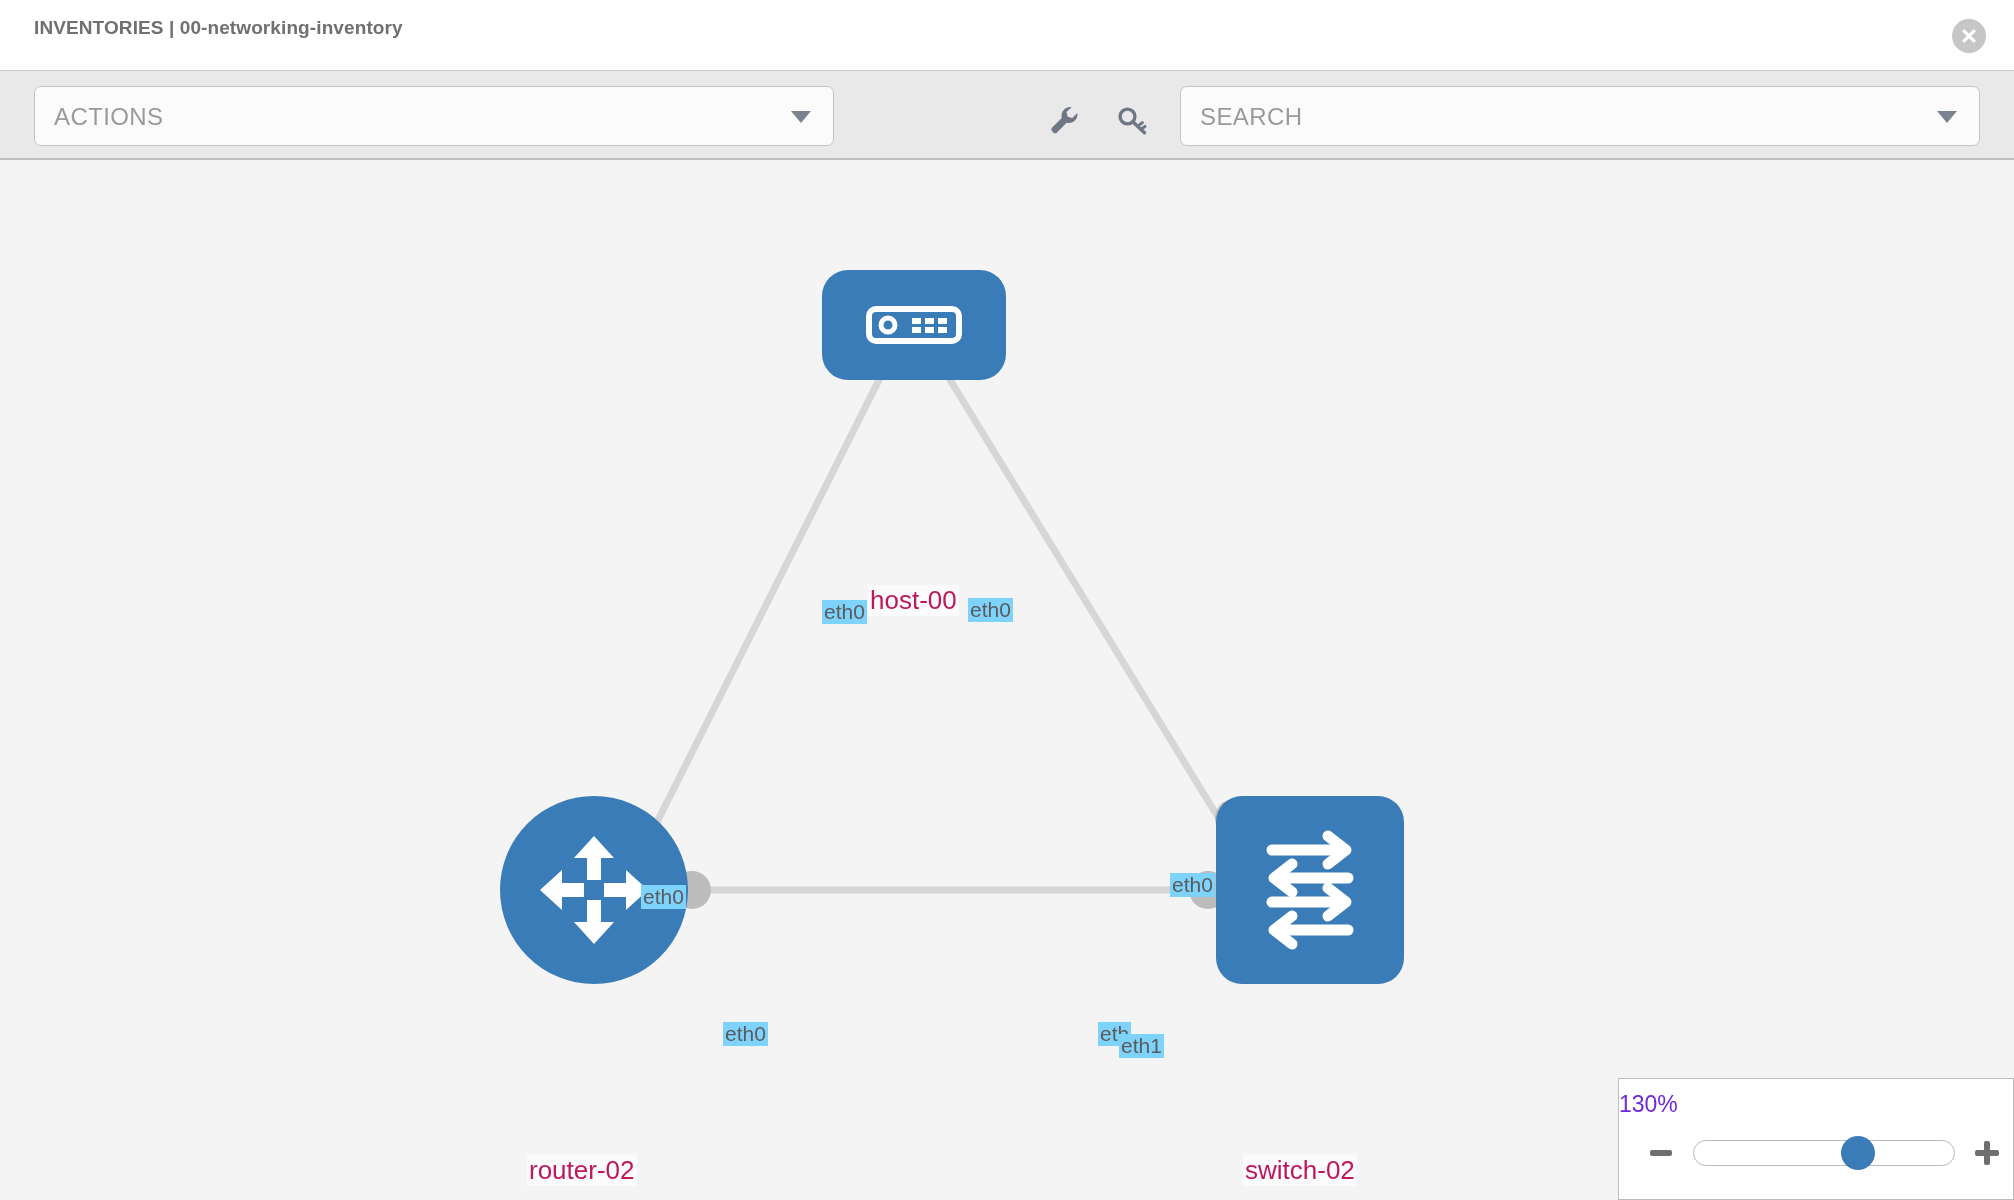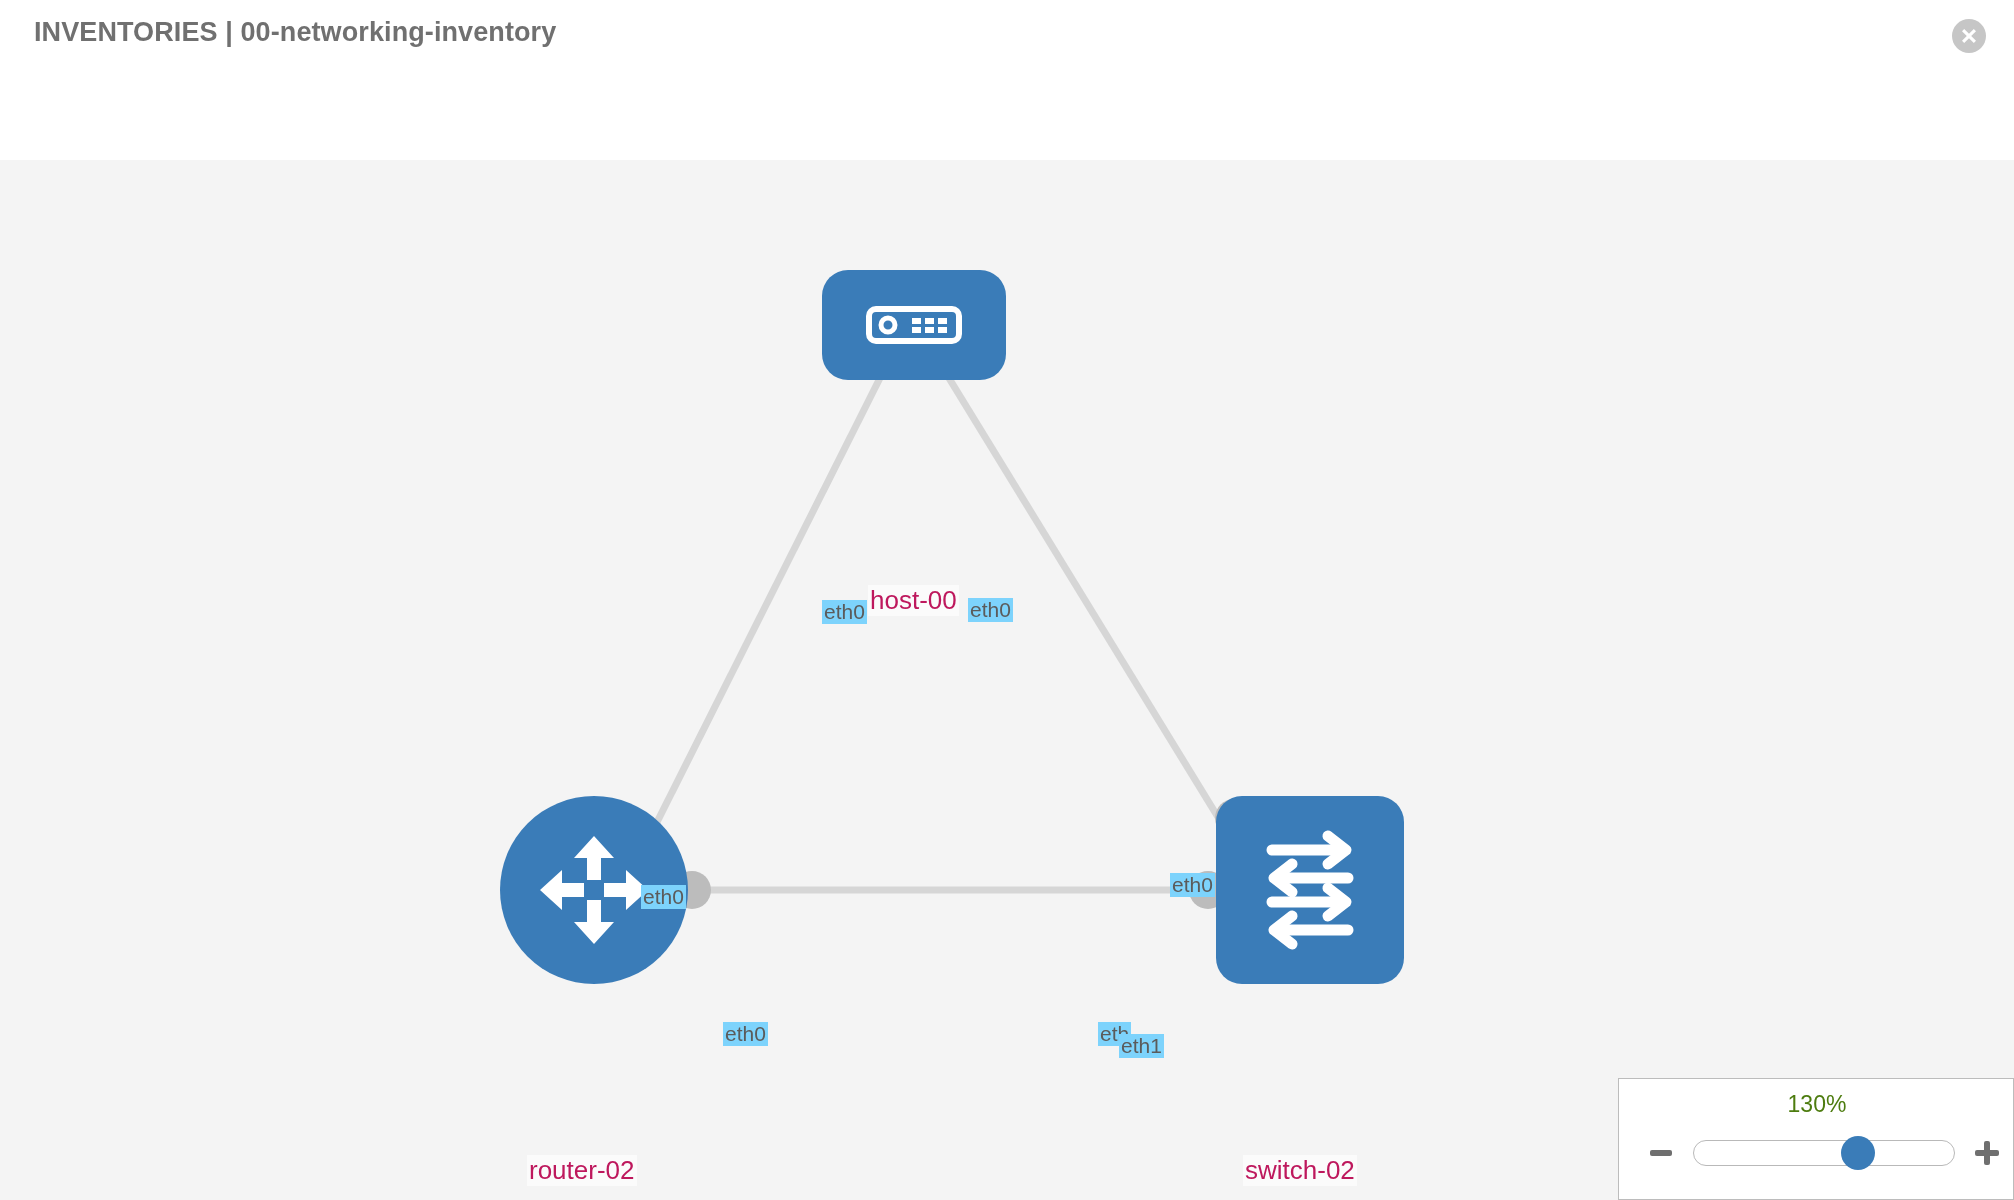--- a/index.html
+++ b/index.html
@@ -27,21 +27,21 @@
     height: 70px;
     background: #ffffff;
     display: flex;
     align-items: center;
   }
 
   .header-title {
     position: absolute;
     left: 34px;
     top: 17px;
-    font-size: 27px;
+    font-size: 19px;
     font-weight: bold;
     color: #707070;
     letter-spacing: 0.1px;
     white-space: nowrap;
   }
 
   .close-btn {
     position: absolute;
     right: 28px;
     top: 19px;
@@ -187,23 +187,22 @@
     width: 396px;
     height: 122px;
     background: #ffffff;
     border: 1px solid #bcbcbc;
   }
   .zoom-value {
     position: absolute;
     left: 0;
     top: 12px;
     width: 396px;
-    text-align: center;
     font-size: 23px;
-    color: #4d7c0f;
+    color: #6d28d9;
   }
   .zoom-row {
     position: absolute;
     left: 0;
     top: 54px;
     width: 396px;
     height: 40px;
     display: flex;
     align-items: center;
   }
@@ -248,20 +247,47 @@
   <div class="header">
     <div class="header-title">INVENTORIES | 00-networking-inventory</div>
 
     <div class="close-btn">
       <svg width="22" height="22" viewBox="0 0 22 22">
         <path d="M6.2 4.0 L11 8.8 L15.8 4.0 L18 6.2 L13.2 11 L18 15.8 L15.8 18 L11 13.2 L6.2 18 L4 15.8 L8.8 11 L4 6.2 Z" fill="#ffffff"></path>
       </svg>
     </div>
   </div>
 
+  <div class="toolbar">
+
+    <div class="actions-select">
+      <span class="sel-label">ACTIONS</span>
+      <span class="caret"></span>
+    </div>
+
+    <div class="tool-icon" id="wrench-tool">
+      <svg width="34" height="34" viewBox="0 0 34 34">
+        <path d="M24.6 4.2 a8.6 8.6 0 0 0 -9.8 10.8 L5.2 24.6 a2.6 2.6 0 0 0 0 3.7 l1.1 1.1 a2.6 2.6 0 0 0 3.7 0 l9.6 -9.6 a8.6 8.6 0 0 0 10.7 -9.9 l-5.0 5.0 l-4.6 -1.2 l-1.2 -4.6 z" fill="#6f7785"></path>
+      </svg>
+    </div>
+
+    <div class="tool-icon" id="key-tool">
+      <svg width="34" height="34" viewBox="0 0 34 34">
+        <circle cx="11.5" cy="13.5" r="7.4" fill="none" stroke="#6f7785" stroke-width="3.4"></circle>
+        <path d="M16.8 18.8 L28.5 29.8" stroke="#6f7785" stroke-width="3.4" stroke-linecap="round"></path>
+        <path d="M21.8 23.0 L26.4 19.6" stroke="#6f7785" stroke-width="3.0" stroke-linecap="round"></path>
+        <path d="M25.0 26.2 L29.0 23.4" stroke="#6f7785" stroke-width="3.0" stroke-linecap="round"></path>
+      </svg>
+    </div>
+
+    <div class="search-select">
+      <span class="sel-label">SEARCH</span>
+      <span class="caret"></span>
+    </div>
+  </div>
 
   <div class="canvas">
 
     <svg class="topology" viewBox="0 0 2014 1040">
 
       <line class="edge-line" x1="884" y1="210" x2="638" y2="700"></line>
       <line class="edge-line" x1="944" y1="210" x2="1232" y2="680"></line>
       <line class="edge-line" x1="688" y1="730" x2="1212" y2="730"></line>
 
       <circle class="socket" cx="888" cy="196" r="19"></circle>

